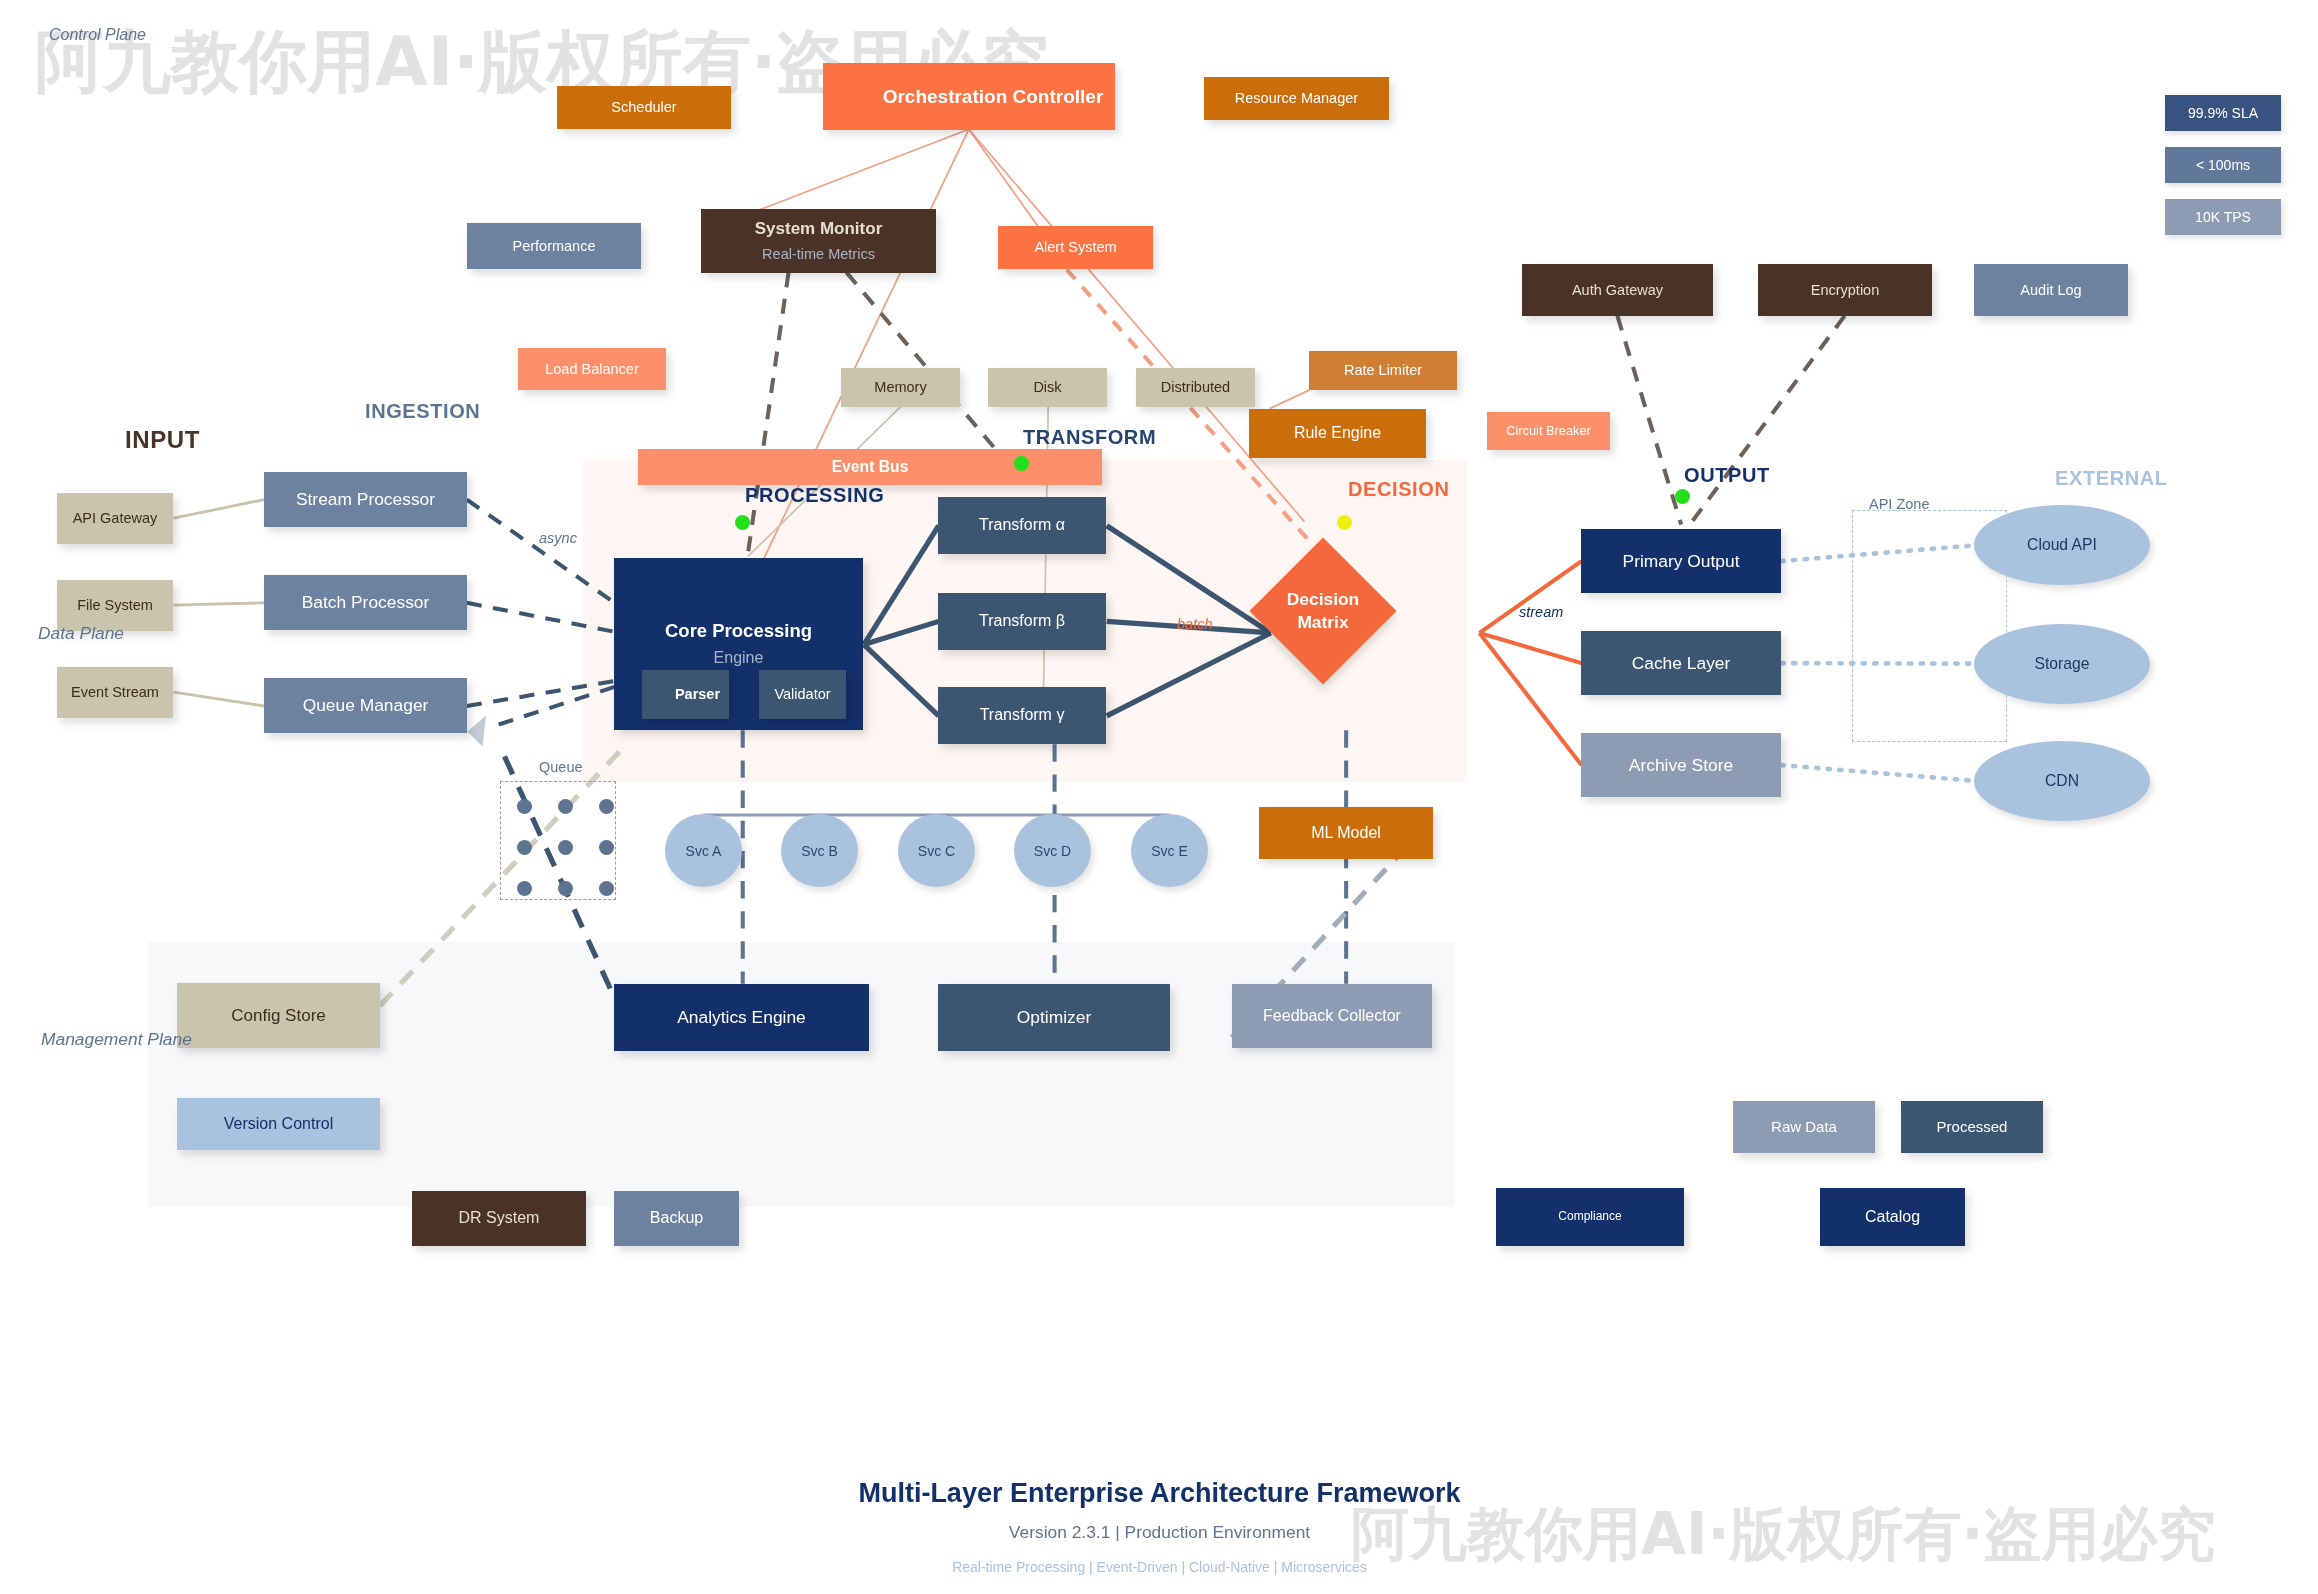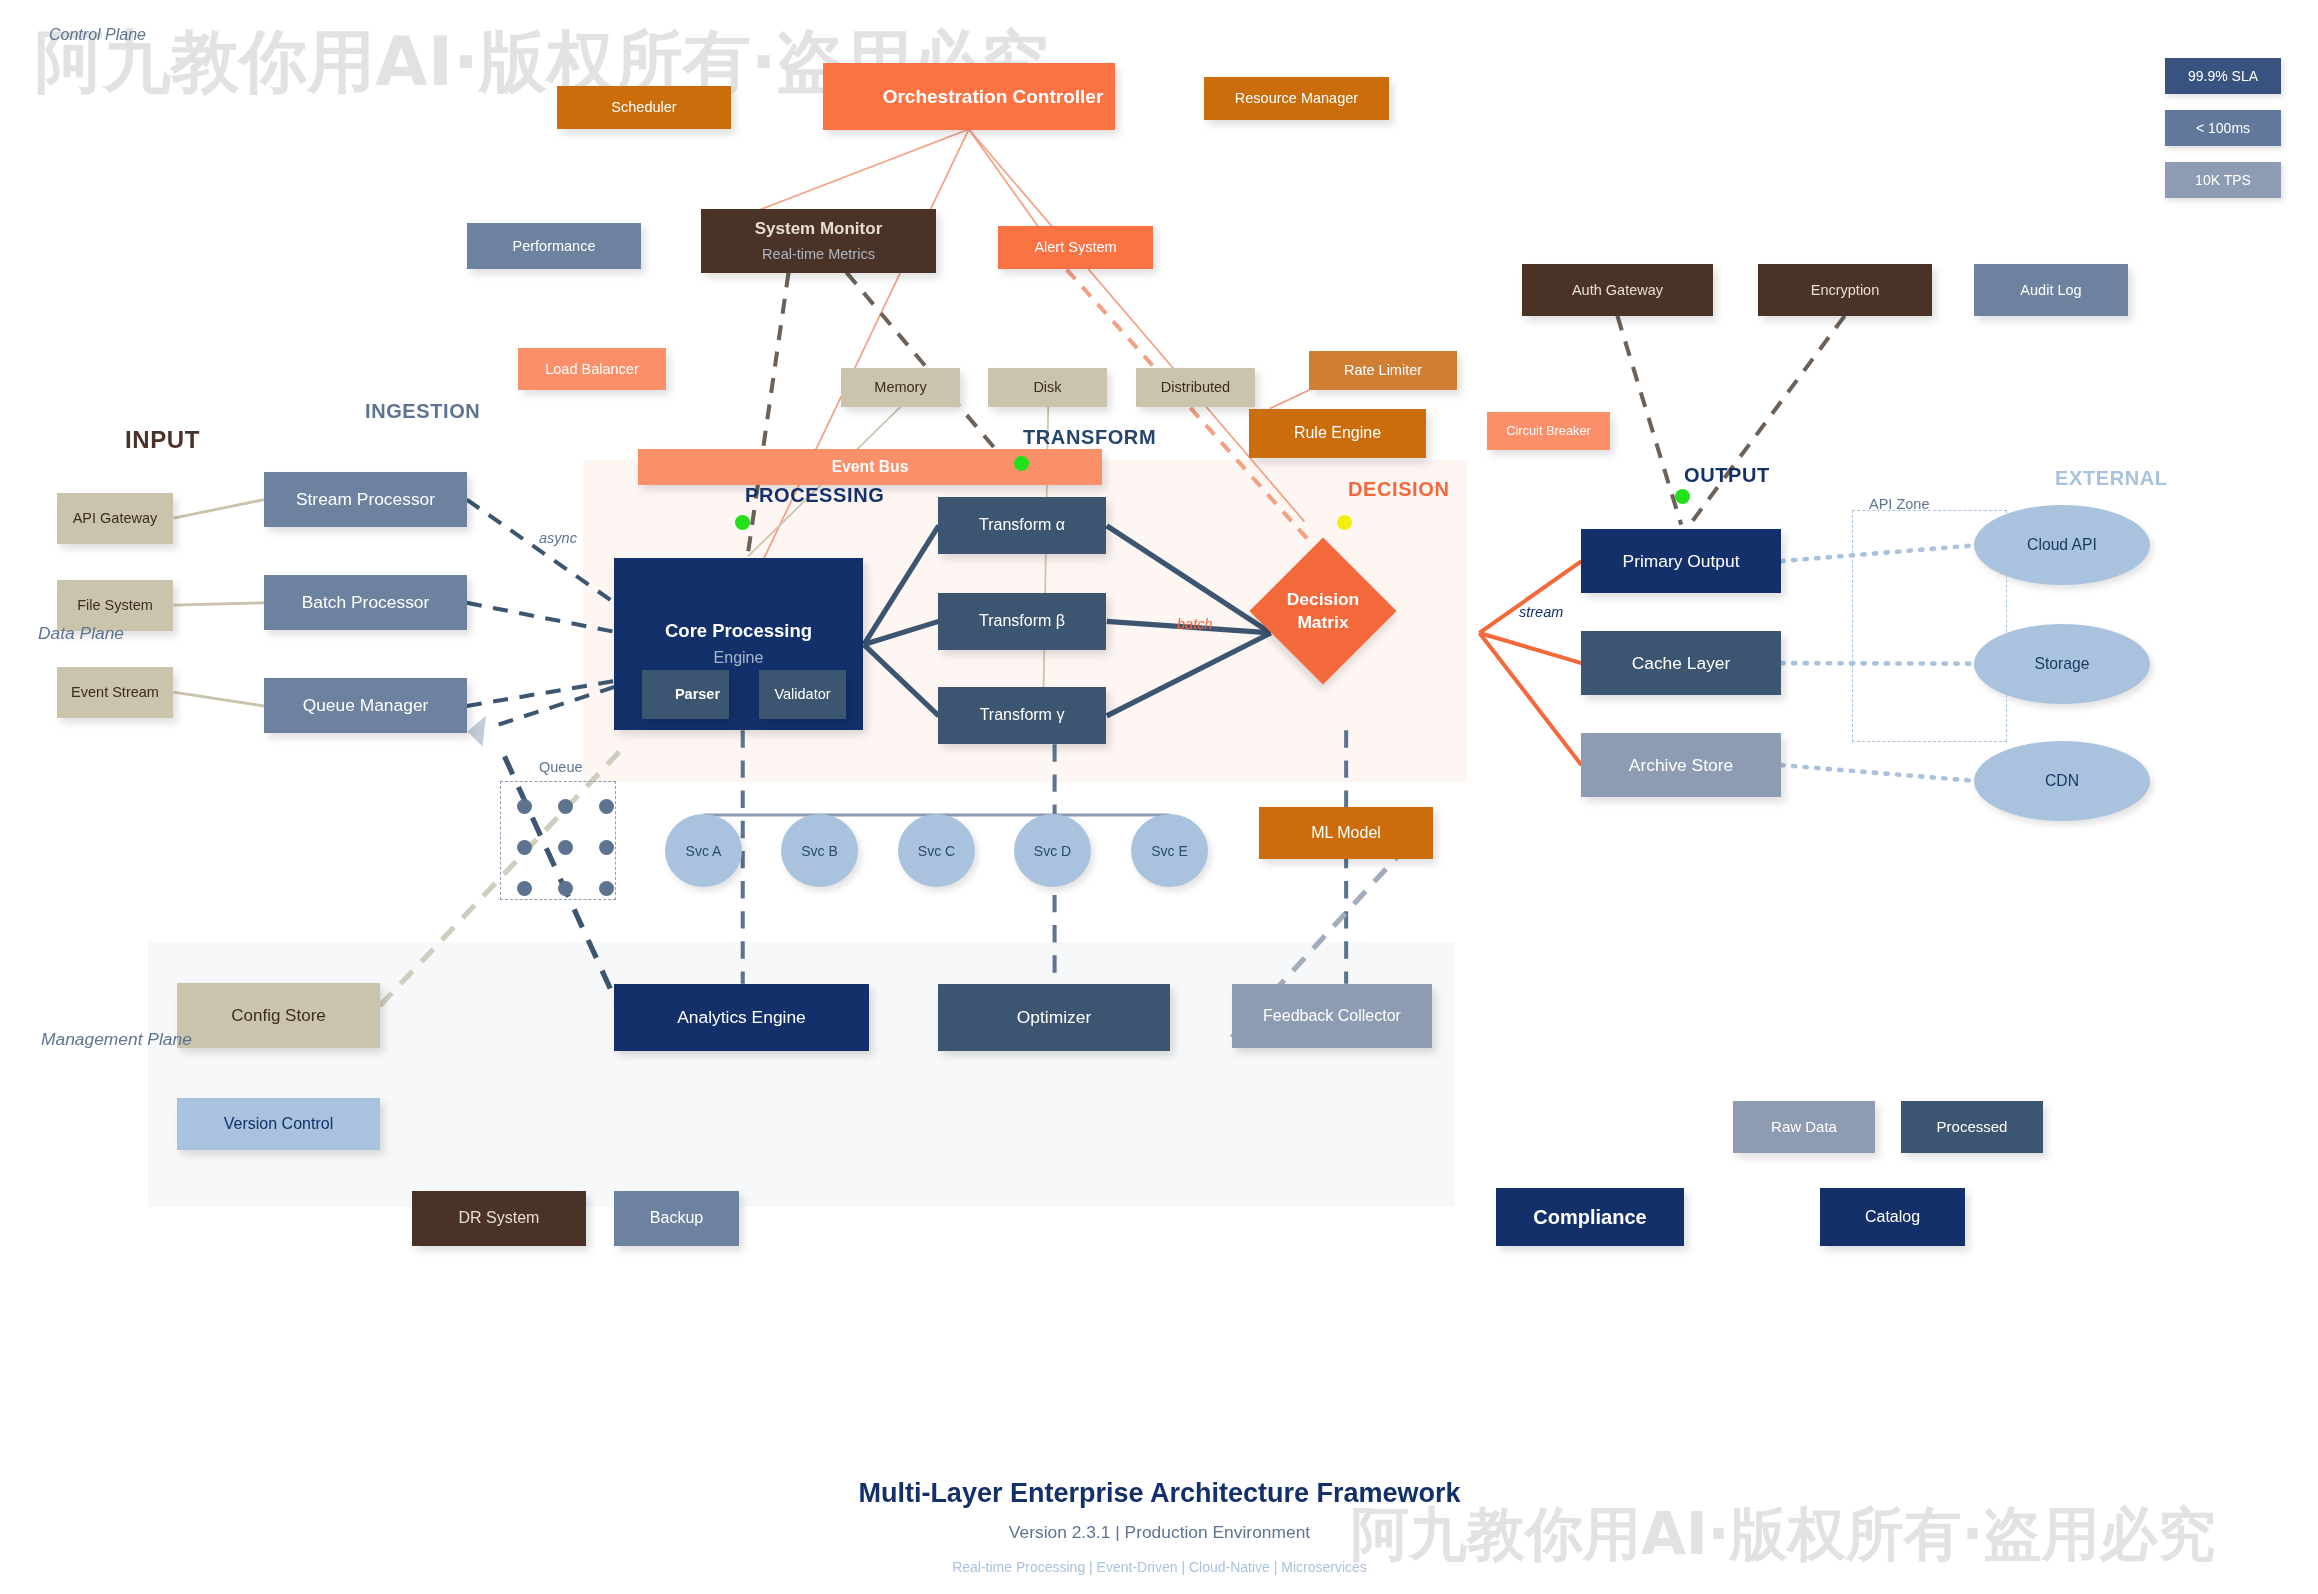--- a/index.html
+++ b/index.html
@@ -25,21 +25,21 @@
   .diamond .dsh{position:absolute;inset:0;transform:rotate(45deg);background:#f4693c;
                 box-shadow:3.5px 4.6px 8px rgba(0,0,0,0.14);}
   .diamond .dlbl{position:relative;z-index:2;color:#ffffff;font-weight:bold;font-size:17.4px;line-height:1.3;}
 
   .layerlbl{position:absolute;font-weight:bold;letter-spacing:0.6px;white-space:nowrap;}
   .planelbl{position:absolute;font-style:italic;font-size:17.4px;color:#5d7490;white-space:nowrap;}
   .minilbl{position:absolute;font-size:14.5px;color:#5d7490;white-space:nowrap;}
   .edgelbl{position:absolute;font-style:italic;font-size:14.5px;white-space:nowrap;}
 
   .kpi{position:absolute;display:flex;align-items:center;justify-content:center;color:#fff;
-       font-size:14px;box-shadow:2.3px 2.9px 5.8px rgba(0,0,0,0.13);}
+       font-size:14px;box-shadow:2.3px 2.9px 5.8px rgba(0,0,0,0.13);margin-top:37px;}
 
   .dotmark{position:absolute;border-radius:50%;}
 
   .dashbox{position:absolute;box-sizing:border-box;}
   .gridwrap{position:absolute;display:grid;}
   .gdot{border-radius:50%;background:#5d7490;}
 
   .title{position:absolute;width:2319px;text-align:center;color:#13306b;font-weight:bold;font-size:27px;}
   .subtitle{position:absolute;width:2319px;text-align:center;color:#5d7490;font-size:17.4px;}
   .tagline{position:absolute;width:2319px;text-align:center;color:#a9c2dd;font-size:14px;}
@@ -280,21 +280,21 @@
       <div class="node" style="left: 1901px; top: 1101px; width: 142px; height: 52px; background: rgb(60, 85, 112); color: rgb(255, 255, 255);">
         <div class="t1" style="font-size: 15px; font-weight: normal;">Processed</div>
       </div>
       <div class="node" style="left: 412px; top: 1191px; width: 174px; height: 55px; background: rgb(74, 50, 38); color: rgb(229, 222, 209);">
         <div class="t1" style="font-size: 16px; font-weight: normal;">DR System</div>
       </div>
       <div class="node" style="left: 614px; top: 1191px; width: 125px; height: 55px; background: rgb(109, 130, 159); color: rgb(255, 255, 255);">
         <div class="t1" style="font-size: 16px; font-weight: normal;">Backup</div>
       </div>
       <div class="node" style="left: 1496px; top: 1188px; width: 188px; height: 58px; background: rgb(19, 48, 107); color: rgb(255, 255, 255);">
-        <div class="t1" style="font-size: 20px; font-weight: bold;">Compliance</div>
+        <div class="t1" style="font-size: 12px; font-weight: normal;">Compliance</div>
       </div>
       <div class="node" style="left: 1820px; top: 1188px; width: 145px; height: 58px; background: rgb(19, 48, 107); color: rgb(255, 255, 255);">
         <div class="t1" style="font-size: 16px; font-weight: normal;">Catalog</div>
       </div>
     </div>
   <div id="ellipses">
       <div class="ell" style="left: 665px; top: 814px; width: 77px; height: 73px; background: rgb(169, 194, 221); color: rgb(44, 74, 110); font-size: 14px;">
         <span>Svc A</span>
       </div>
       <div class="ell" style="left: 781px; top: 814px; width: 77px; height: 73px; background: rgb(169, 194, 221); color: rgb(44, 74, 110); font-size: 14px;">

